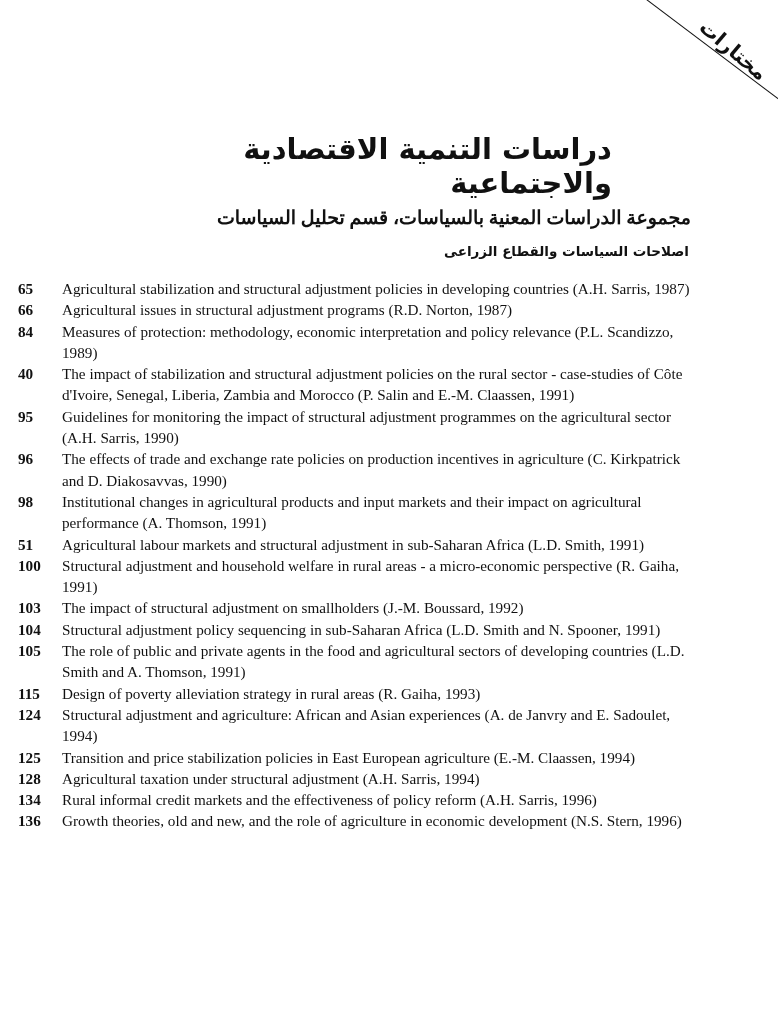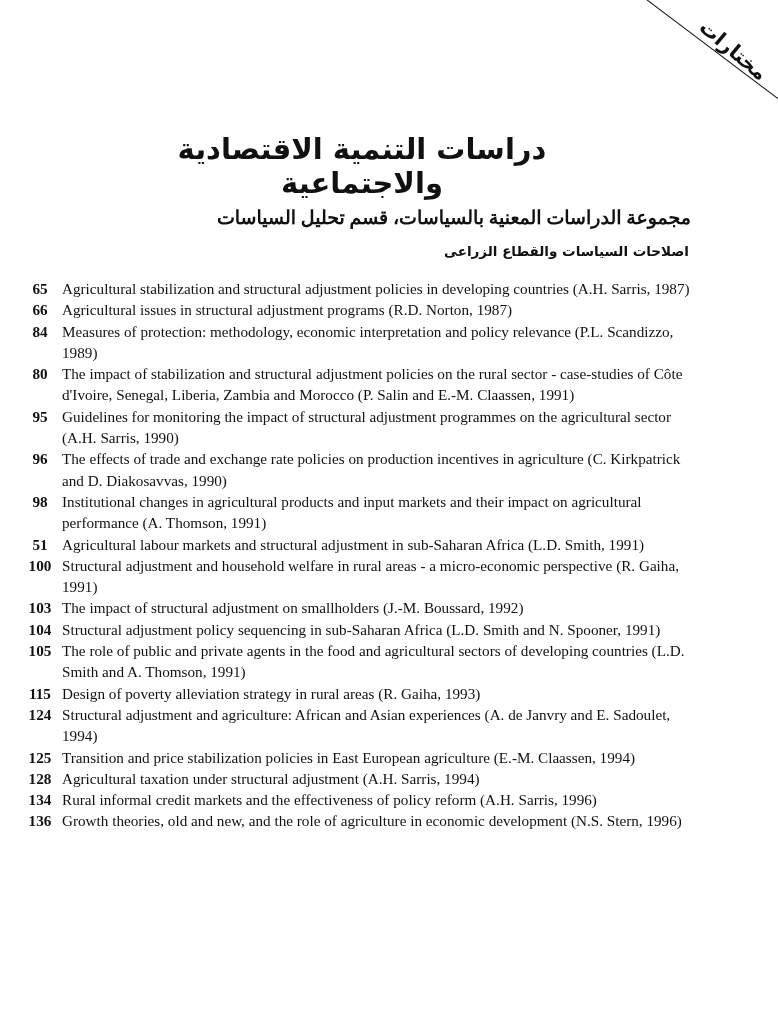--- a/index.html
+++ b/index.html
@@ -42,21 +42,21 @@
       font-size: 20px;
       transform: rotate(40deg);
       direction: rtl;
       color: #111;
     }
     .main-title {
       position: absolute;
       top: 132px;
       left: 112px;
       width: 500px;
-      text-align: center;
+      text-align: right;
       font-family: "DejaVu Sans", sans-serif;
       font-weight: bold;
       font-size: 29px;
       direction: rtl;
       letter-spacing: 0px;
     }
     .series-title {
       position: absolute;
       top: 206px;
       right: 87px;
@@ -88,21 +88,20 @@
     .entry {
       display: flex;
       align-items: flex-start;
       font-size: 15.2px;
       line-height: 21.3px;
     }
     .entry-num {
       width: 44px;
       flex: 0 0 44px;
       font-weight: bold;
-      text-align: center;
     }
     .entry-text {
       flex: 1 1 auto;
     }
   </style>
 </head>
 <body>
 
 <div class="corner-band">
   <div class="corner-line"></div>
@@ -121,21 +120,21 @@
     </li>
   <li class="entry">
       <span class="entry-num">66</span>
       <span class="entry-text">Agricultural issues in structural adjustment programs (R.D. Norton, 1987)</span>
     </li>
   <li class="entry">
       <span class="entry-num">84</span>
       <span class="entry-text">Measures of protection: methodology, economic interpretation and policy relevance (P.L. Scandizzo, 1989)</span>
     </li>
   <li class="entry">
-      <span class="entry-num">80</span>
+      <span class="entry-num">40</span>
       <span class="entry-text">The impact of stabilization and structural adjustment policies on the rural sector - case-studies of Côte d'Ivoire, Senegal, Liberia, Zambia and Morocco (P. Salin and E.-M. Claassen, 1991)</span>
     </li>
   <li class="entry">
       <span class="entry-num">95</span>
       <span class="entry-text">Guidelines for monitoring the impact of structural adjustment programmes on the agricultural sector (A.H. Sarris, 1990)</span>
     </li>
   <li class="entry">
       <span class="entry-num">96</span>
       <span class="entry-text">The effects of trade and exchange rate policies on production incentives in agriculture (C. Kirkpatrick and D. Diakosavvas, 1990)</span>
     </li>

